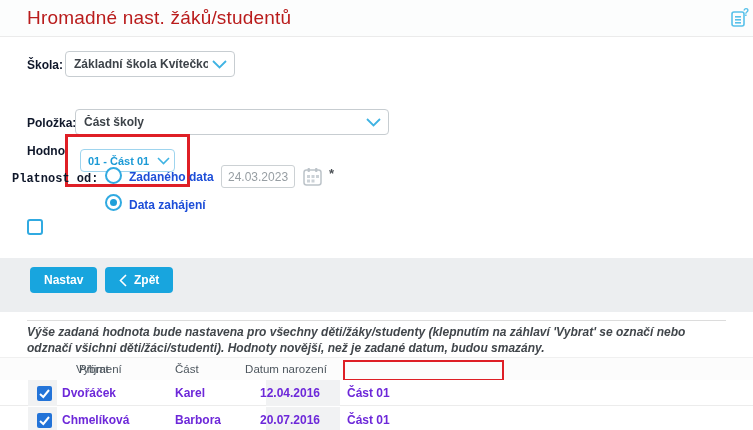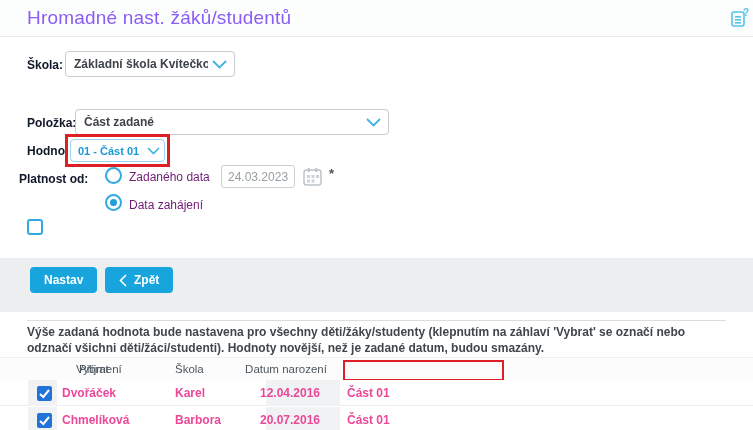--- a/index.html
+++ b/index.html
@@ -1,64 +1,64 @@
 <!DOCTYPE html>
 <html><head>
 <meta charset="utf-8">
 <style>
   * { margin:0; padding:0; box-sizing:border-box; }
   html,body { width:753px; height:430px; background:#fff; font-family:"Liberation Sans", sans-serif; }
   #app { position:relative; width:753px; height:430px; overflow:hidden; background:#fff; }
 
   
   .titlebar { position:absolute; left:0; top:0; width:753px; height:37px; background:#fcfdfd; border-bottom:1px solid #ebebeb; }
-  .page-title { position:absolute; left:27px; top:7px; font-size:19px; font-weight:400; color:#8b5cf6; letter-spacing:.2px; }
+  .page-title { position:absolute; left:27px; top:7px; font-size:19px; font-weight:400; color:#b91c1c; letter-spacing:.2px; }
   .help-ic { position:absolute; left:729px; top:7px; width:22px; height:22px; cursor:pointer; }
 
   
   .flabel { position:absolute; font-size:12px; font-weight:700; color:#0f172a; }
 
   
   .sel { position:absolute; height:26px; background:#fff; border:1px solid #c7cdd1; border-radius:4px; display:flex; align-items:center; padding:0 26px 0 8px; cursor:pointer; }
   .sel .txt { font-size:12px; font-weight:700; color:#3d4349; white-space:nowrap; overflow:hidden; }
   .sel .chev { position:absolute; right:7px; top:8px; }
 
-  .red-wrap { position:absolute; border:3px solid #df1f26; background:#fff; padding:2px; }
+  .red-wrap { position:absolute; border:3px solid #df1f26; background:#fff; padding:12px; }
   .sel-small { position:relative; width:95px; height:23px; border:1px solid #9ed4ee; border-radius:4px; background:#fff; display:flex; align-items:center; padding:0 20px 0 7px; cursor:pointer; }
   .sel-small .txt { font-size:11px; font-weight:700; color:#1b9ad6; white-space:nowrap; }
   .sel-small .chev { position:absolute; right:4px; top:7px; }
 
   
   .radio { position:absolute; width:17px; height:17px; border:2px solid #30aae1; border-radius:50%; background:#fff; cursor:pointer; }
   .radio.checked::after { content:""; position:absolute; left:3px; top:3px; width:7px; height:7px; border-radius:50%; background:#1d9fd9; }
   .cb { position:absolute; width:16px; height:16px; border:2px solid #30aae1; border-radius:3px; background:#fff; cursor:pointer; }
-  .opt-label { position:absolute; font-size:12px; font-weight:400; color:#701a75; cursor:pointer; }
+  .opt-label { position:absolute; font-size:12px; font-weight:700; color:#1d4ed8; cursor:pointer; }
 
   .date-input { position:absolute; left:221px; top:165px; width:74px; height:23px; border:1px solid #ccd1d4; border-radius:3px; background:#fff; color:#979ea3; font-size:12px; font-family:"Liberation Sans", sans-serif; padding:8px 6px; }
   .cal-ic { position:absolute; left:302px; top:166px; width:21px; height:21px; cursor:pointer; }
   .req { position:absolute; left:329px; top:166px; font-size:13px; font-weight:700; color:#4a4f54; }
 
   
   .actionbar { position:absolute; left:0; top:258px; width:753px; height:54px; background:#eceef0; }
   .btn { position:absolute; top:9px; height:26px; background:#18a5de; border:none; border-radius:4px; color:#fff; font-size:12px; font-weight:700; font-family:"Liberation Sans", sans-serif; display:flex; align-items:center; justify-content:center; gap:7px; cursor:pointer; padding:0 14px; }
   .btn-nastav { left:30px; min-width:66px; }
   .btn-zpet { left:105px; min-width:58px; }
 
   .hline { position:absolute; left:27px; top:320px; width:699px; height:1px; background:#dcdcdc; }
-  .info { position:absolute; left:27px; top:324px; width:702px; font-size:12px; font-weight:700; color:#41464b; line-height:16px; }
+  .info { position:absolute; left:27px; top:324px; width:702px; font-size:12px; font-weight:700; color:#41464b; line-height:16px;font-style:italic; }
 
   
   .thead { position:absolute; left:0; top:357px; width:753px; height:23px; border-top:1px solid #f0f0f0; background:#fcfcfc; }
   .th { position:absolute; top:5px; font-size:11.5px; font-weight:400; color:#4d565e; }
   .th-red { position:absolute; left:343px; top:2px; width:161px; height:21px; border:2px solid #de1f26; }
   .trow { position:absolute; left:0; width:753px; height:26px; background:#fff; border-bottom:1px solid #ececec; }
   .row1 { top:380px; } .row2 { top:407px; border-bottom:none; }
   .gcell { position:absolute; top:0; height:26px; background:#f1f2f3; }
   .gc-sel { left:28px; width:29px; } .gc-date { left:266px; width:74px; }
-  .td { position:absolute; top:0; line-height:26px; font-size:12px; font-weight:700; color:#ec4899; white-space:nowrap; }
+  .td { position:absolute; top:0; line-height:26px; font-size:12px; font-weight:700; color:#6d28d9; white-space:nowrap; }
   .td-prijmeni { left:62px; } .td-jmeno { left:175px; }
   .td-datum { left:240px; width:100px; text-align:center; }
   .td-cast { left:347px; }
   .cb-checked { position:absolute; left:37px; top:6px; width:15px; height:15px; background:#2273d8; border-radius:2px; cursor:pointer; }
 </style>
 </head>
 <body>
 
 <div id="app">
 
@@ -78,37 +78,37 @@
   <div class="flabel" style="left:27px; top:58px;">Škola:</div>
   <div class="sel" style="left:65px; top:51px; width:170px;">
     <span class="txt">Základní škola Kvítečkov</span>
     <svg class="chev" width="15" height="9" viewBox="0 0 15 9">
         <polyline points="1,1 7.5,7.5 14,1" fill="none" stroke="#3fb3e3" stroke-width="1.8"></polyline>
       </svg>
   </div>
 
   <div class="flabel" style="left:27px; top:116px;">Položka:</div>
   <div class="sel" style="left:75px; top:109px; width:314px;">
-    <span class="txt">Část zadané</span>
+    <span class="txt">Část školy</span>
     <svg class="chev" width="15" height="9" viewBox="0 0 15 9">
         <polyline points="1,1 7.5,7.5 14,1" fill="none" stroke="#3fb3e3" stroke-width="1.8"></polyline>
       </svg>
   </div>
 
   <div class="flabel" style="left:27px; top:144px;">Hodnota:</div>
   <div class="red-wrap" style="left:65px; top:134px;">
     <div class="sel-small">
       <span class="txt">01 - Část 01</span>
       <svg class="chev" width="13" height="8" viewBox="0 0 13 8">
           <polyline points="1,1 6.5,6.5 12,1" fill="none" stroke="#3fb3e3" stroke-width="1.6"></polyline>
         </svg>
     </div>
   </div>
 
-  <div class="flabel" style="left:19px; top:172px;">Platnost od:</div>
+  <div class="flabel" style="left:12px; top:172px;font-family:Liberation Mono, monospace;">Platnost od:</div>
   <div class="radio" style="left:105px; top:167px;"></div>
   <div class="opt-label" style="left:129px; top:170px;">Zadaného data</div>
   <input class="date-input" readonly="" value="24.03.2023" style="">
   <div class="cal-ic">
     <svg width="21" height="21" viewBox="0 0 21 21">
       <rect x="2" y="4" width="17" height="15" rx="2.5" fill="#fff" stroke="#bcc3c9" stroke-width="1.5"></rect>
       <rect x="5.5" y="2" width="2.5" height="4" rx="1" fill="#bcc3c9"></rect>
       <rect x="13" y="2" width="2.5" height="4" rx="1" fill="#bcc3c9"></rect>
       <rect x="5" y="9" width="3" height="3" fill="#ccd2d7"></rect>
         <rect x="9.5" y="9" width="3" height="3" fill="#ccd2d7"></rect>
@@ -132,21 +132,21 @@
       <span>Zpět</span>
     </button>
   </div>
 
   <div class="hline"></div>
   <div class="info">Výše zadaná hodnota bude nastavena pro všechny děti/žáky/studenty (klepnutím na záhlaví 'Vybrat' se označí nebo odznačí všichni děti/žáci/studenti). Hodnoty novější, než je zadané datum, budou smazány.</div>
 
   <div class="thead">
     <div class="th" style="left:44px;margin-left:32px;">Vybrat</div>
     <div class="th" style="left:79px;">Příjmení</div>
-    <div class="th" style="left:175px;">Škola</div>
+    <div class="th" style="left:175px;">Část</div>
     <div class="th" style="left:236px; width:100px; text-align:center;">Datum narození</div>
     <div class="th-red"></div>
   </div>
 
   <div class="trow row1">
     <div class="gcell gc-sel"></div>
     <div class="gcell gc-date"></div>
     <div class="cb-checked">
       <svg width="15" height="15" viewBox="0 0 15 15">
           <polyline points="3,8 6.3,11 12,4" fill="none" stroke="#ffffff" stroke-width="2"></polyline>

